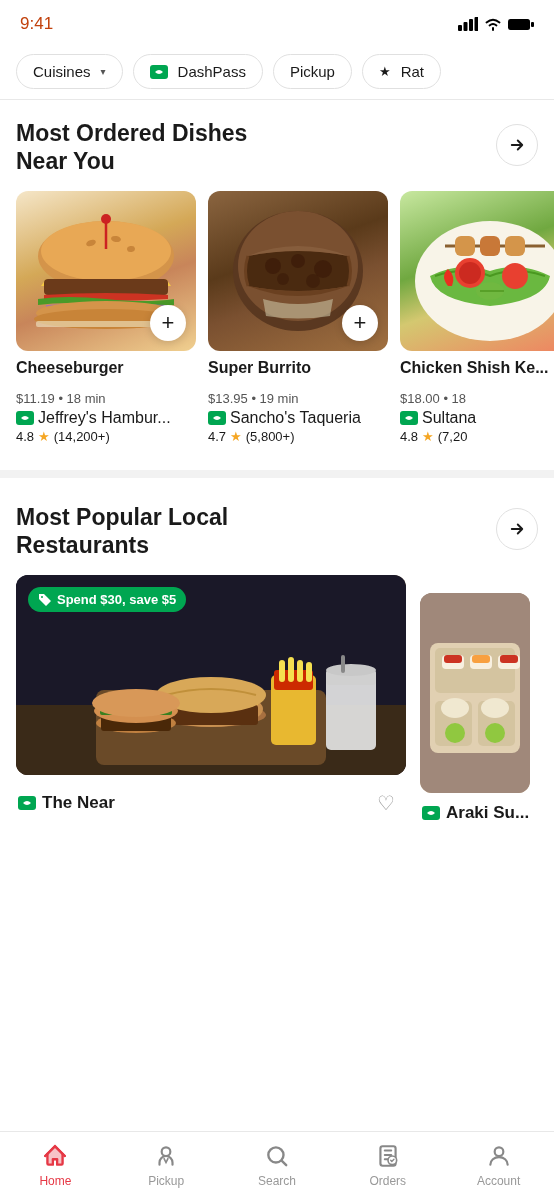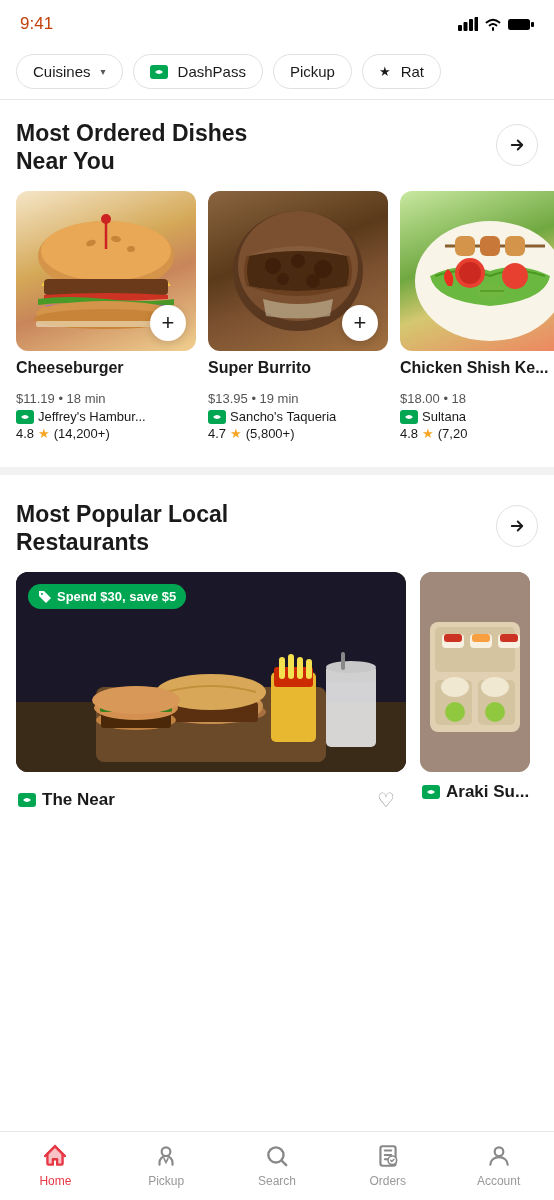--- a/index.html
+++ b/index.html
@@ -167,21 +167,21 @@
     }
     .dish-price-time {
       font-size: 13px;
       color: #555;
       margin-bottom: 3px;
     }
     .dish-restaurant {
       display: flex;
       align-items: center;
       gap: 4px;
-      font-size: 13px;
+      font-size: 16px;
       color: #1a1a1a;
       margin-bottom: 2px;
     }
     .dashpass-small {
       display: inline-flex;
       align-items: center;
       background: #00a651;
       border-radius: 3px;
       padding: 1px 3px;
       flex-shrink: 0;
@@ -593,21 +593,21 @@
             <svg viewBox="0 0 12 12" fill="none" width="14" height="14">
                 <path d="M2 6 Q6 2 10 6 Q6 10 2 6Z" fill="white"></path>
               </svg>
           </span>
           <span class="restaurant-name">The Near</span>
         </div>
         <button class="heart-btn">♡</button>
       </div>
     </div>
 
-    <div class="restaurant-card" style="width:128px;flex-shrink:0;">
+    <div class="restaurant-card" style="width:128px;flex-shrink:0;margin-top:18px;">
       <div class="restaurant-img-wrap restaurant-img-araki" style="width:110px;">
         <svg viewBox="0 0 110 200" style="position:absolute;top:0;left:0;width:100%;height:100%">
           <rect width="110" height="200" fill="#a0887a"></rect>
 
           <rect x="10" y="50" width="90" height="110" rx="8" fill="#e8d8b8" opacity="0.9"></rect>
           <rect x="15" y="55" width="80" height="45" rx="5" fill="#d4c4a0"></rect>
           <rect x="15" y="108" width="37" height="45" rx="5" fill="#d4c4a0"></rect>
           <rect x="58" y="108" width="37" height="45" rx="5" fill="#d4c4a0"></rect>
 
           <rect x="22" y="62" width="22" height="14" rx="4" fill="#f8f0e0"></rect>

